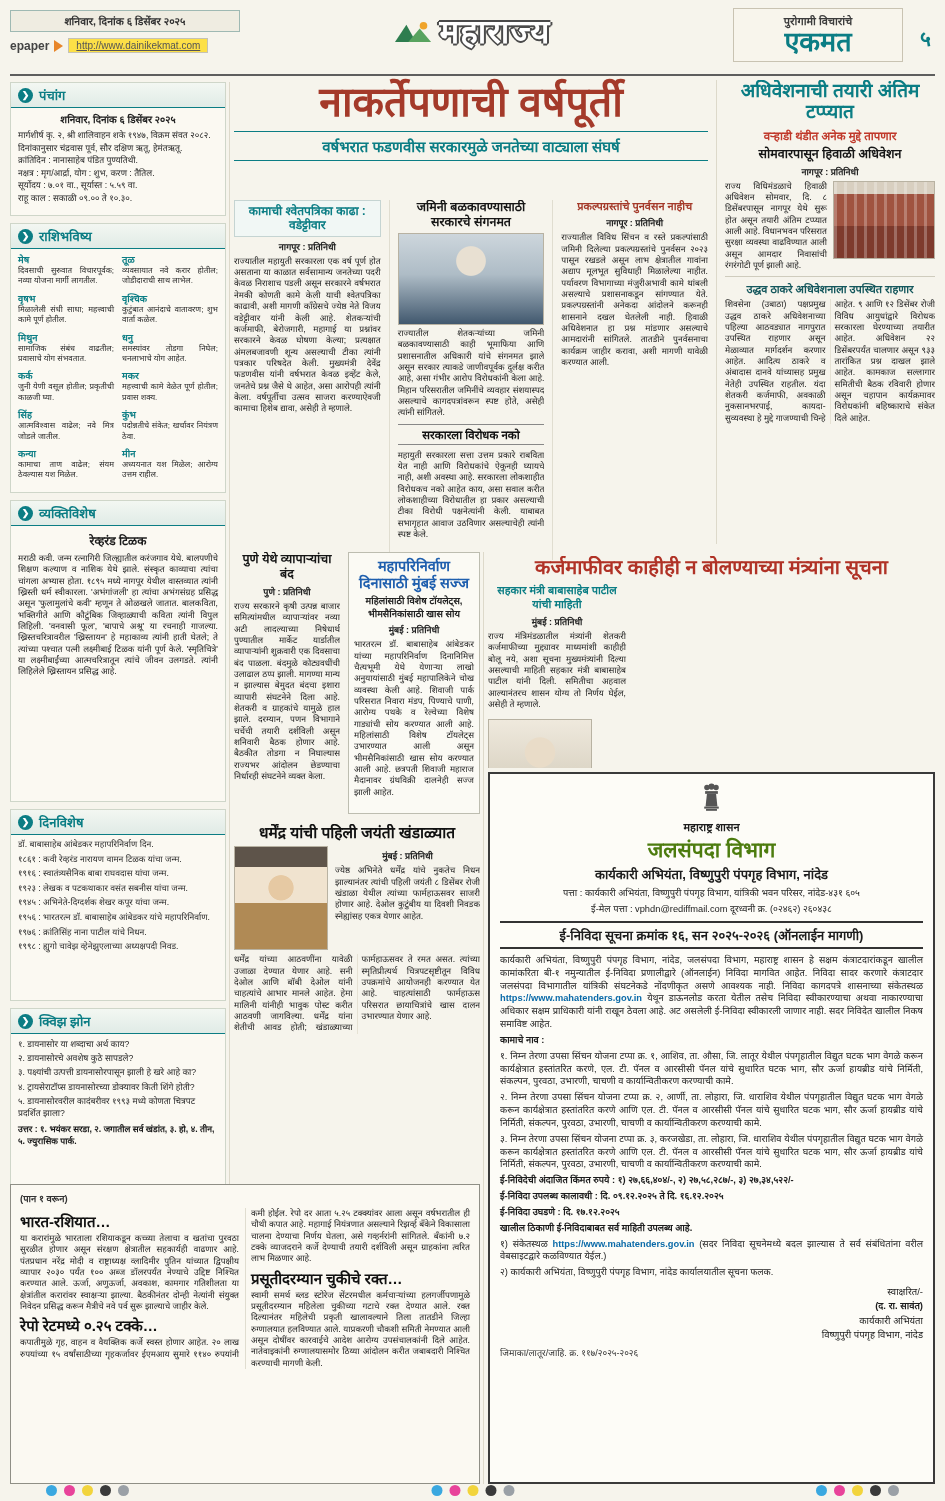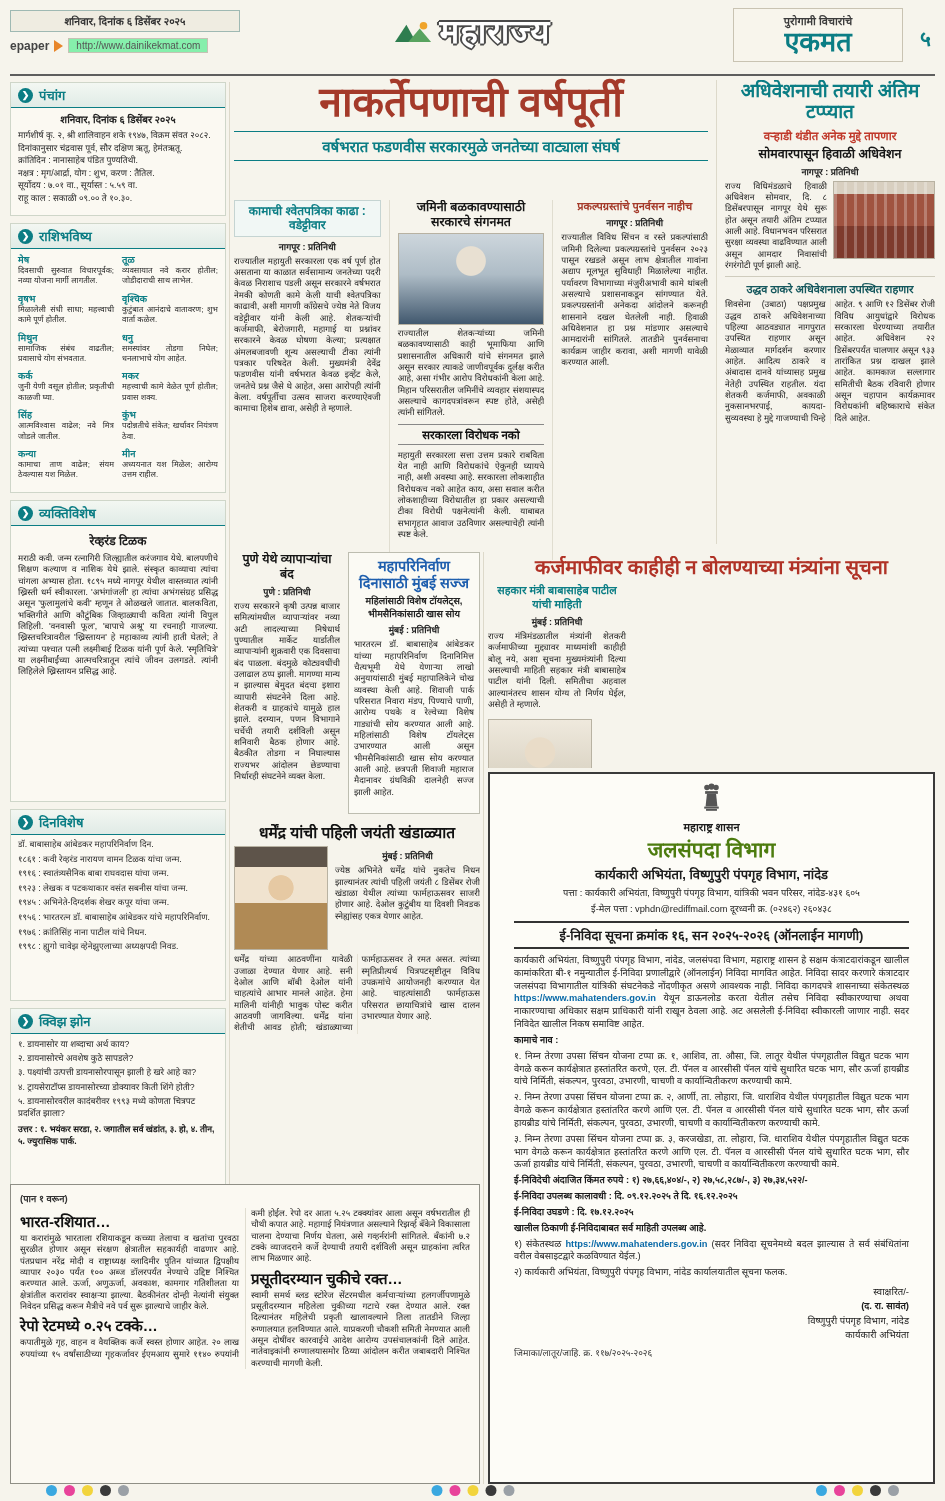--- a/index.html
+++ b/index.html
@@ -5,21 +5,21 @@
   html,body{margin:0;padding:0;background:#d8d6cc;}
   .page{position:relative;width:945px;height:1501px;background:#f6f4ec;overflow:hidden;
         font-family:"Liberation Sans",sans-serif;color:#1d1d1d;margin:0 auto;}
   
   .m-date{position:absolute;left:10px;top:10px;width:228px;height:20px;border:1px solid #9fb9b3;
           background:#efece1;font-size:10.5px;font-weight:bold;display:flex;align-items:center;
           justify-content:center;color:#333;}
   .m-epaper{position:absolute;left:10px;top:38px;display:flex;align-items:center;gap:5px;}
   .m-epaper .lbl{font-size:12px;font-weight:bold;color:#444;}
   .play{width:0;height:0;border-left:9px solid #e8862a;border-top:6px solid transparent;border-bottom:6px solid transparent;}
-  .m-url{font-size:10px;color:#555;border:1px solid #c5c2b4;padding:1px 7px;background:#86efac;}
+  .m-url{font-size:10px;color:#555;border:1px solid #c5c2b4;padding:1px 7px;background:#fde047;text-decoration:underline;}
   .m-logo{position:absolute;left:0;right:0;top:8px;display:flex;justify-content:center;align-items:center;gap:7px;pointer-events:none;}
   .m-logo .txt{font-size:33px;font-weight:800;color:#ffffff;letter-spacing:1px;
      text-shadow:-2px 0 #4a4a4a,2px 0 #4a4a4a,0 -2px #4a4a4a,0 2px #4a4a4a,-1px -1px #4a4a4a,1px 1px #4a4a4a;}
   .m-brandbox{position:absolute;right:42px;top:8px;width:168px;height:52px;border:1px solid #c9c3b2;
       display:flex;flex-direction:column;align-items:center;justify-content:center;background:#f8f5ec;}
   .m-tagline{font-size:11px;font-weight:bold;color:#3c3c3c;}
   .m-brand{font-size:27px;font-weight:800;color:#0b7d84;line-height:1.05;}
   .m-pagenum{position:absolute;right:14px;top:24px;font-size:21px;font-weight:800;color:#0b7d84;}
   .m-rule{position:absolute;left:10px;right:10px;top:74px;border-top:2px solid #5e5e5e;}
   
@@ -98,21 +98,21 @@
   .karja-head{font-size:20px;font-weight:800;color:#b03226;text-align:center;line-height:1.12;}
   .karja-row{display:flex;gap:9px;margin-top:6px;flex-direction:column;}
   .karja-sub{font-size:11px;font-weight:800;color:#0b7d84;text-align:center;line-height:1.25;}
   .side-art-head{font-size:12px;font-weight:800;text-align:center;color:#161616;line-height:1.25;margin-bottom:3px;}
   
   .dharam{position:absolute;left:234px;top:824px;width:246px;height:348px;overflow:hidden;}
   .dh-head{font-size:15.5px;font-weight:800;text-align:center;color:#111;line-height:1.18;margin-bottom:4px;}
   .dh-row{display:flex;gap:7px;margin-bottom:4px;}
   
   .tender{position:absolute;left:488px;top:772px;width:447px;height:712px;border:2px solid #3a3a3a;
-          background:#fdfcf7;padding:8px 24px;box-sizing:border-box;overflow:hidden;}
+          background:#fdfcf7;padding:8px 10px;box-sizing:border-box;overflow:hidden;}
   .t-center{text-align:center;}
   .t-govt{font-size:11px;font-weight:800;margin-top:2px;}
   .t-dept{font-size:21px;font-weight:800;color:#4d7c0f;margin-top:1px;}
   .t-office{font-size:13px;font-weight:800;margin-top:2px;}
   .t-addr{font-size:9.3px;margin-top:3px;color:#222;}
   .t-band{margin:6px 0 5px;border-top:2px solid #333;border-bottom:2px solid #333;padding:3px 0;
           font-size:13px;font-weight:800;text-align:center;}
   .t-body{font-size:9.3px;line-height:1.38;text-align:justify;color:#1c1c1c;margin:0 0 3px;}
   .t-bold{font-weight:800;}
   .t-link{font-weight:800;color:#0a6aa8;}
@@ -390,22 +390,22 @@
     <p class="t-body">३. निम्न तेरणा उपसा सिंचन योजना टप्पा क्र. ३, करजखेडा, ता. लोहारा, जि. धाराशिव येथील पंपगृहातील विद्युत घटक भाग वेगळे करून कार्यक्षेत्रात हस्तांतरित करणे आणि एल. टी. पॅनल व आरसीसी पॅनल यांचे सुधारित घटक भाग, सौर ऊर्जा हायब्रीड यांचे निर्मिती, संकल्पन, पुरवठा, उभारणी, चाचणी व कार्यान्वितीकरण करण्याची कामे.</p>
     <p class="t-body t-bold">ई-निविदेची अंदाजित किंमत रुपये : १) २७,६६,४०४/-, २) २७,५८,२८७/-, ३) २७,३४,५२२/-</p>
     <p class="t-body t-bold">ई-निविदा उपलब्ध कालावधी : दि. ०९.१२.२०२५ ते दि. १६.१२.२०२५</p>
     <p class="t-body t-bold">ई-निविदा उघडणे : दि. १७.१२.२०२५</p>
     <p class="t-body t-bold">खालील ठिकाणी ई-निविदाबाबत सर्व माहिती उपलब्ध आहे.</p>
     <p class="t-body"><span>१) संकेतस्थळ </span><span class="t-link">https://www.mahatenders.gov.in</span><span> (सदर निविदा सूचनेमध्ये बदल झाल्यास ते सर्व संबंधितांना वरील वेबसाइटद्वारे कळविण्यात येईल.)</span></p>
     <p class="t-body">२) कार्यकारी अभियंता, विष्णुपुरी पंपगृह विभाग, नांदेड कार्यालयातील सूचना फलक.</p>
     <div class="t-sign">
       <div>स्वाक्षरित/-</div>
       <div class="t-bold">(द. रा. सावंत)</div>
+      <div>कार्यकारी अभियंता</div>
       <div>विष्णुपुरी पंपगृह विभाग, नांदेड</div>
-      <div>कार्यकारी अभियंता</div>
     </div>
     <div class="t-ref">जिमाका/लातूर/जाहि. क्र. ११७/२०२५-२०२६</div>
   </div>
 
   <div class="regdots rg-l">
     <span class="dot d0"></span>
     <span class="dot d1"></span>
     <span class="dot d2"></span>
     <span class="dot d3"></span>
     <span class="dot d4"></span>

